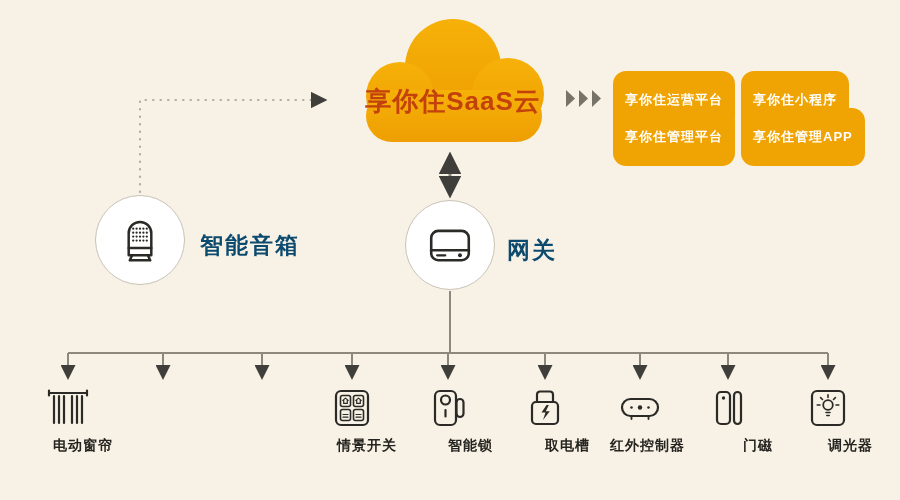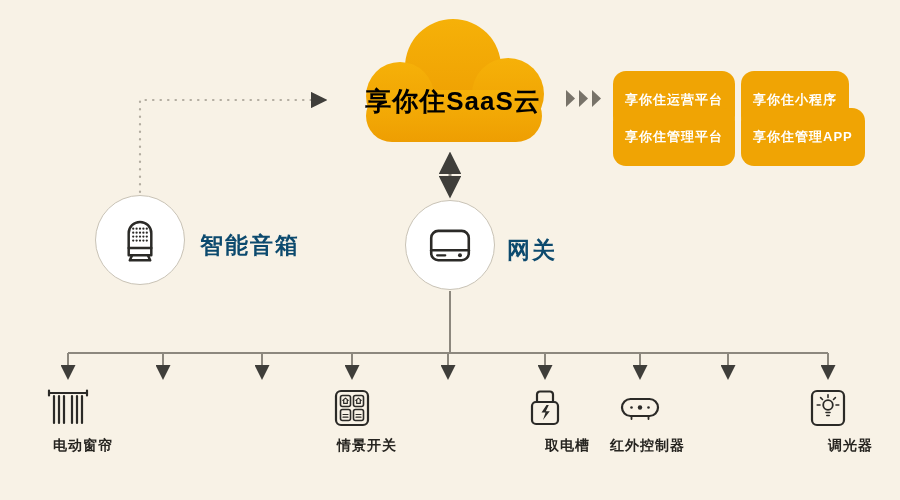--- a/index.html
+++ b/index.html
@@ -10,21 +10,21 @@
     background: #f8f2e6;
     overflow: hidden;
   }
   .wires { position: absolute; left: 0; top: 0; z-index: 1; pointer-events: none; }
 
   
   .cloud { position: absolute; left: 338px; top: 12px; width: 230px; height: 138px; z-index: 2; }
   .cloud svg { position: absolute; left: 0; top: 0; }
   .cloud-label {
     position: absolute; left: 0; top: 72px; width: 100%;
-    text-align: center; color: #000000; font-size: 26px; font-weight: 700;
+    text-align: center; color: #c2410c; font-size: 26px; font-weight: 700;
     letter-spacing: 1px; z-index: 3;
   }
 
   
   .chip {
     position: absolute; height: 26px; line-height: 26px; z-index: 2;
     background: #f0a404; color: #ffffff; font-size: 13px; font-weight: 700;
     padding: 16px 12px; border-radius: 13px; white-space: nowrap; letter-spacing: 1px;
   }
 
@@ -183,20 +183,33 @@
         <path d="M13.8 15.4 l2.7 -2.3 2.7 2.3 M14.7 15 v3.4 h3.6 V15" stroke-width="1.2"></path>
         <path d="M26.8 15.4 l2.7 -2.3 2.7 2.3 M27.7 15 v3.4 h3.6 V15" stroke-width="1.2"></path>
         <path d="M14 29.5 h5 M14 32.2 h5" stroke-width="1.2"></path>
         <path d="M27 29.5 h5 M27 32.2 h5" stroke-width="1.2"></path>
       </g>
         </svg>
     </div>
     <div class="dev-label">情景开关</div>
   </div>
 
+  <div class="device" style="left:403px">
+    <div class="dev-icon">
+      <svg width="46" height="46" viewBox="0 0 46 46">
+          <g class="icon-stroke">
+        <rect x="10" y="6" width="21" height="34" rx="5"></rect>
+        <circle cx="20.5" cy="15" r="4.5"></circle>
+        <path d="M20.5 25 V31.5"></path>
+        <rect x="31.5" y="14" width="7" height="18" rx="3.5"></rect>
+      </g>
+        </svg>
+    </div>
+    <div class="dev-label">智能锁</div>
+  </div>
 
   <div class="device" style="left:500px">
     <div class="dev-icon">
       <svg width="46" height="46" viewBox="0 0 46 46">
         <g class="icon-stroke">
           <path d="M31 17 V9.5 a3 3 0 0 0 -3 -3 H18 a3 3 0 0 0 -3 3 V17"></path>
           <rect x="10" y="17" width="26" height="22" rx="4"></rect>
         </g>
         <path d="M24.5 20 l-5 7.5 h4 l-2.5 7.5 6.8 -8.8 h-4 l3 -6.2 z" fill="#2b2a27"></path>
       </svg>
@@ -212,20 +225,32 @@
           <path d="M14.5 31 v3 M31.5 31 v3" stroke-width="1.8"></path>
         </g>
         <circle cx="23" cy="22.5" r="2.2" fill="#2b2a27"></circle>
         <circle cx="14.5" cy="22.5" r="1.3" fill="#2b2a27"></circle>
         <circle cx="31.5" cy="22.5" r="1.3" fill="#2b2a27"></circle>
       </svg>
     </div>
     <div class="dev-label">红外控制器</div>
   </div>
 
+  <div class="device" style="left:683px">
+    <div class="dev-icon">
+      <svg width="46" height="46" viewBox="0 0 46 46">
+        <g class="icon-stroke">
+          <rect x="12" y="7" width="13" height="32" rx="4"></rect>
+          <rect x="29" y="7" width="7" height="32" rx="3.5"></rect>
+        </g>
+        <circle cx="18.5" cy="13" r="1.7" fill="#2b2a27"></circle>
+      </svg>
+    </div>
+    <div class="dev-label">门磁</div>
+  </div>
 
   <div class="device" style="left:783px">
     <div class="dev-icon">
       <svg width="46" height="46" viewBox="0 0 46 46">
           <g class="icon-stroke">
         <rect x="7" y="6" width="32" height="34" rx="5"></rect>
         <circle cx="23" cy="20" r="4.8" stroke-width="1.8"></circle>
         <path d="M23 12.5 V9.8 M28.5 14.5 L30.4 12.6 M31 20 H33.8 M17.5 14.5 L15.6 12.6 M15 20 H12.2" stroke-width="1.6"></path>
         <path d="M21 27.5 h4 M21.8 30.5 h2.4" stroke-width="1.6"></path>
       </g>

